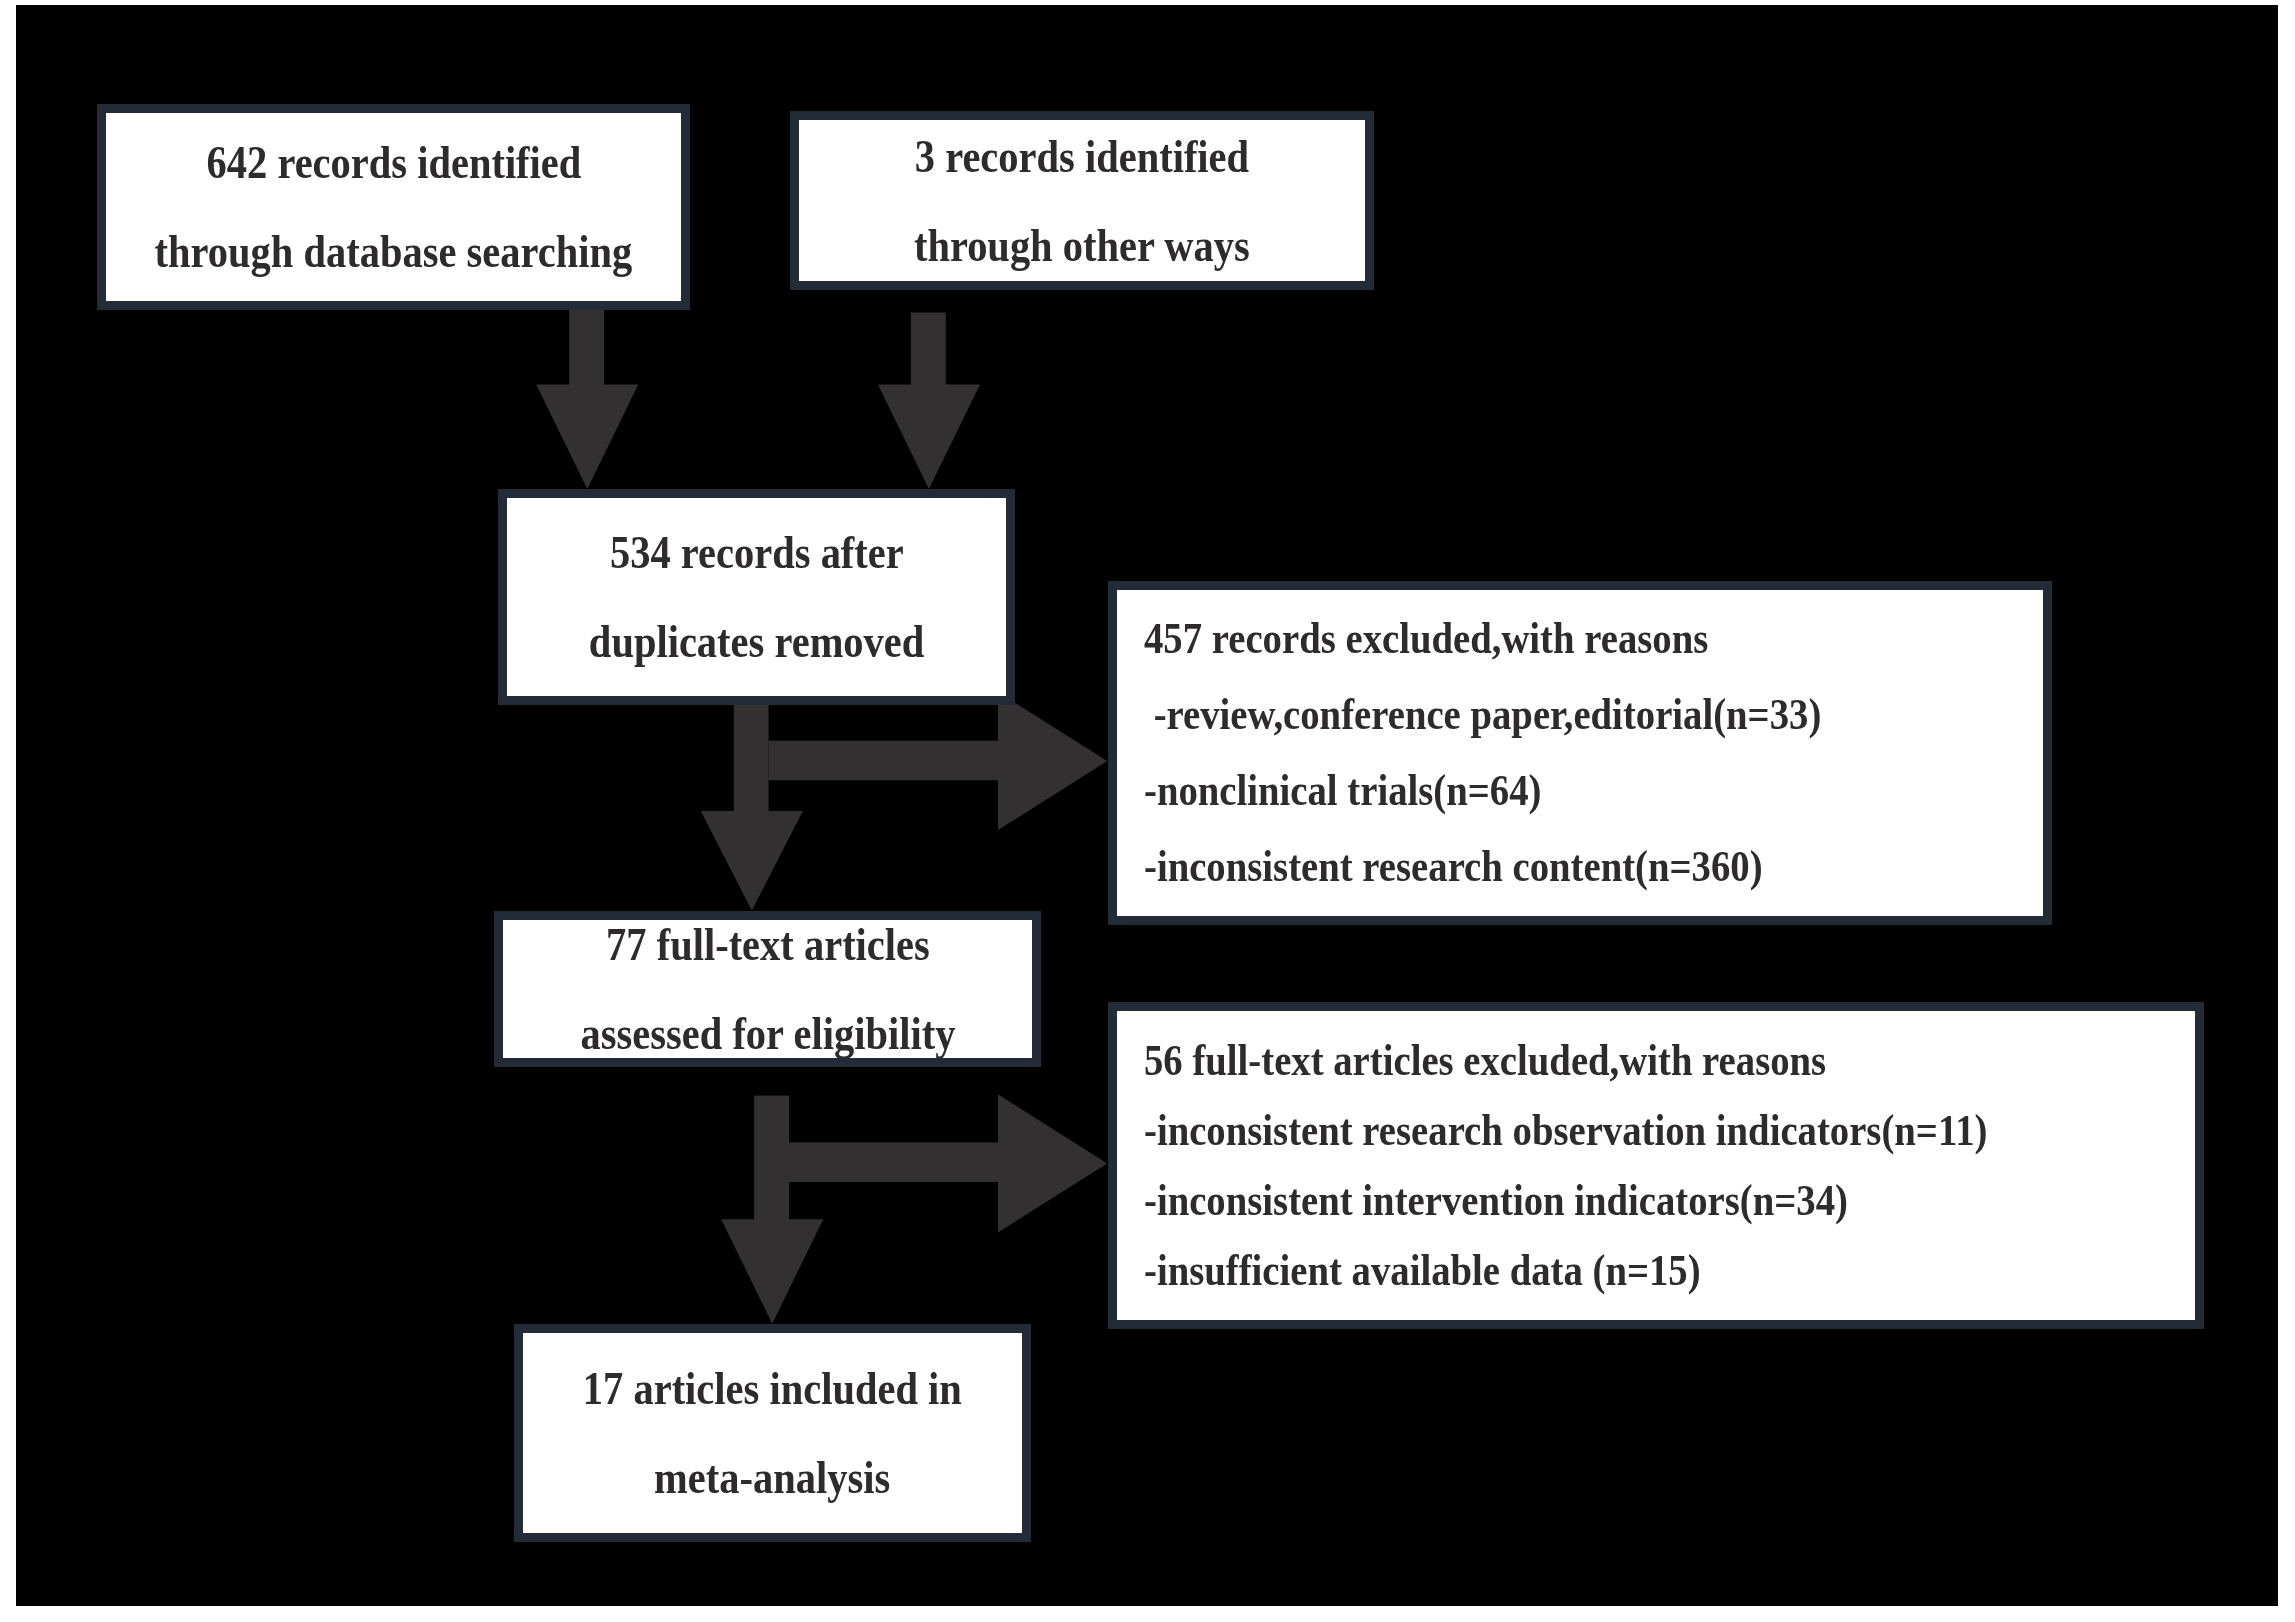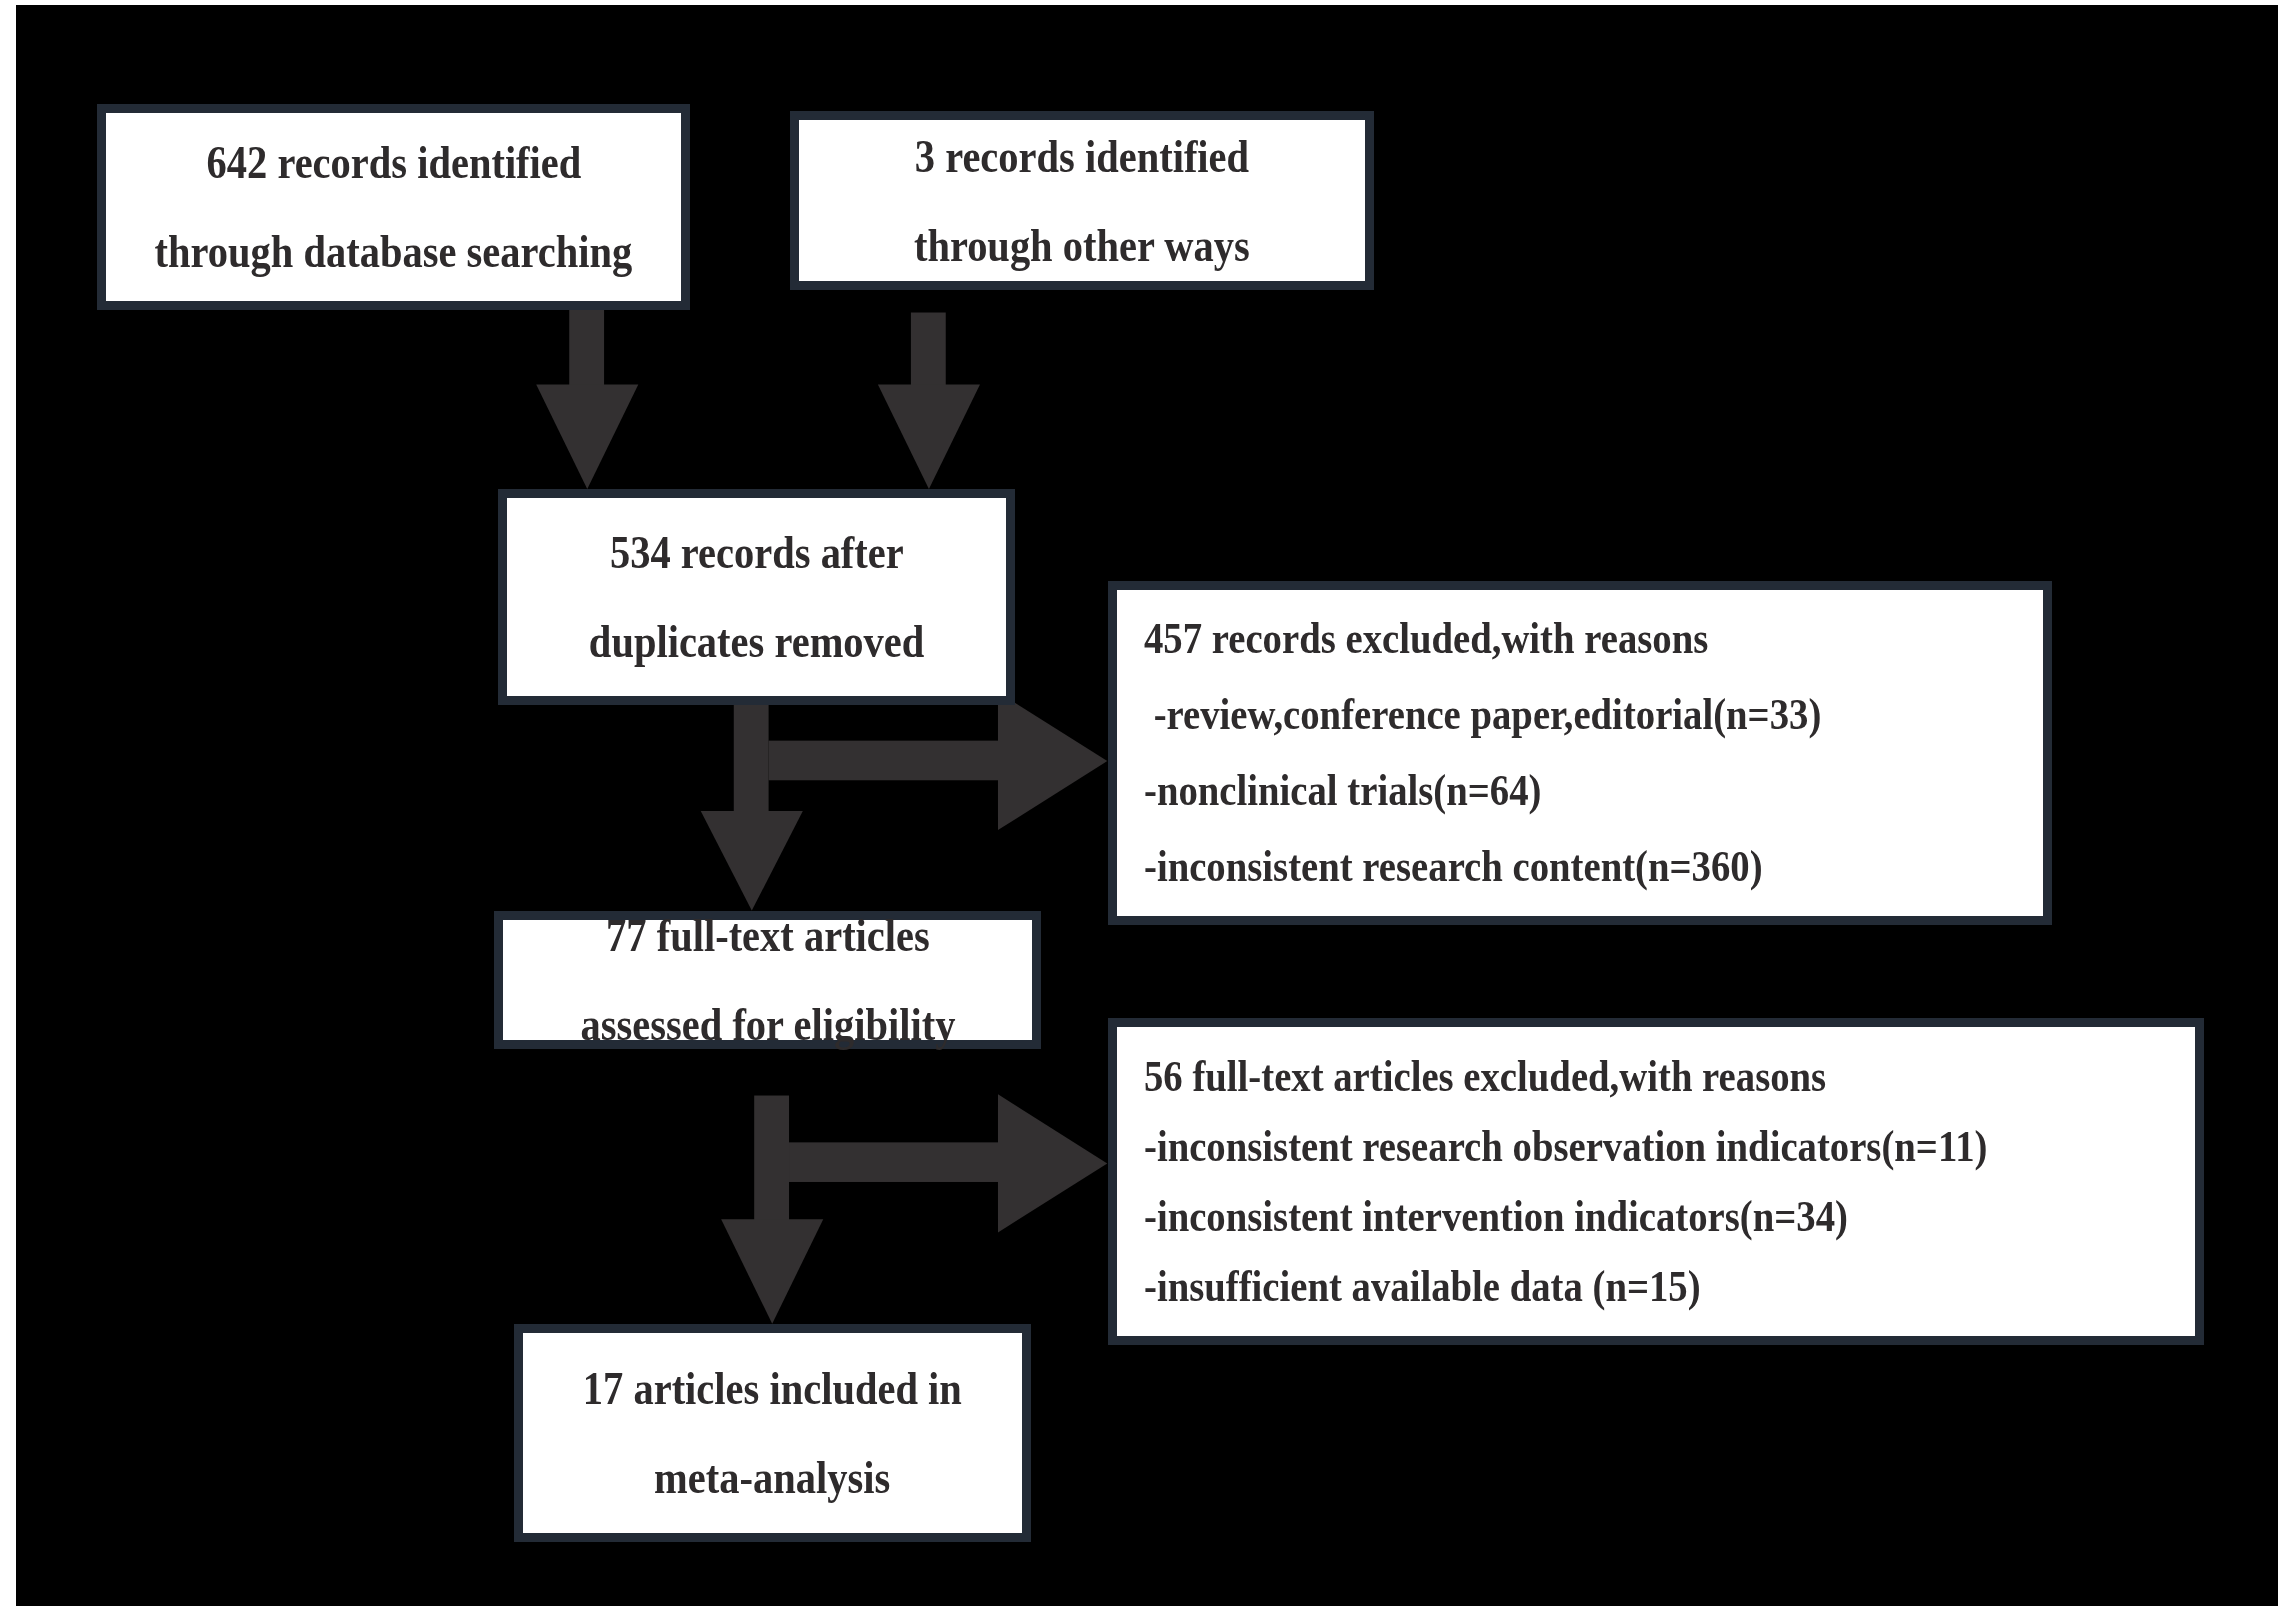--- a/index.html
+++ b/index.html
@@ -89,26 +89,26 @@
   <div class="line">duplicates removed</div>
 </div>
 
 <div class="flowbox reasons" style="left:1108px;top:581px;width:944px;height:344px;">
   <div class="line">457 records excluded,with reasons</div>
   <div class="line"> -review,conference paper,editorial(n=33)</div>
   <div class="line">-nonclinical trials(n=64)</div>
   <div class="line">-inconsistent research content(n=360)</div>
 </div>
 
-<div class="flowbox" style="left:494px;top:911px;width:547px;height:138px;">
+<div class="flowbox" style="left:494px;top:911px;width:547px;height:156px;">
   <div class="line">77 full-text articles</div>
   <div class="line">assessed for eligibility</div>
 </div>
 
-<div class="flowbox reasons tight" style="left:1108px;top:1002px;width:1096px;height:327px;margin-top:16px;">
+<div class="flowbox reasons tight" style="left:1108px;top:1002px;width:1096px;height:327px;">
   <div class="line">56 full-text articles excluded,with reasons</div>
   <div class="line">-inconsistent research observation indicators(n=11)</div>
   <div class="line">-inconsistent intervention indicators(n=34)</div>
   <div class="line">-insufficient available data (n=15)</div>
 </div>
 
 <div class="flowbox" style="left:514px;top:1324px;width:517px;height:218px;">
   <div class="line">17 articles included in</div>
   <div class="line">meta-analysis</div>
 </div>

